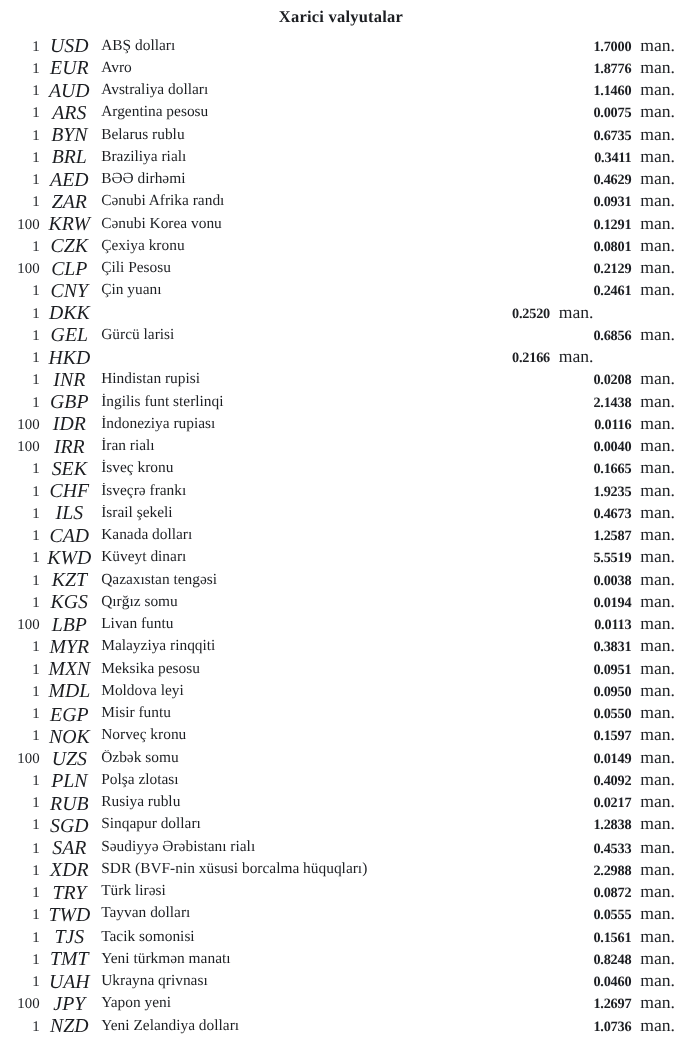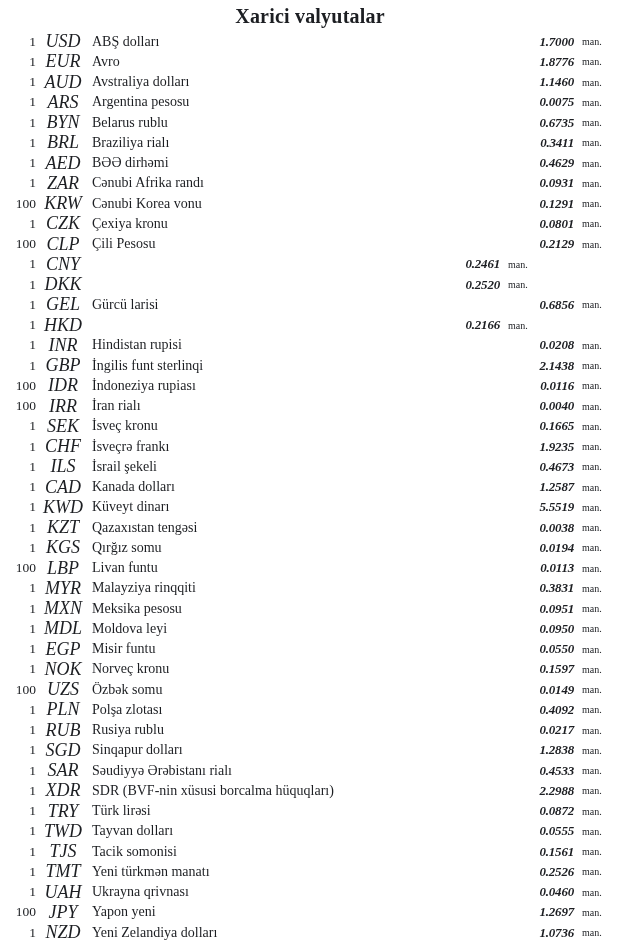--- a/index.html
+++ b/index.html
@@ -12,21 +12,21 @@
     overflow: hidden;
   }
   .page {
     width: 620px;
     height: 952px;
     padding-top: 8px;
   }
   .doc-title {
     text-align: center;
     font-weight: bold;
-    font-size: 20px;
+    font-size: 15px;
     letter-spacing: 0.2px;
     height: 17px;
     line-height: 17px;
   }
   .rates-table {
     margin-top: 6px;
   }
   .rate-row {
     display: grid;
     grid-template-columns: 36px 54px 1fr 74px 46px;
@@ -45,29 +45,28 @@
   .name-cell {
     text-align: left;
     padding-left: 2px;
     font-size: 14px;
     white-space: nowrap;
     overflow: hidden;
   }
   .rate-cell {
     text-align: right;
     font-weight: bold;
-    font-style: italic;
     font-size: 13px;
     letter-spacing: -0.2px;
   }
   .unit-cell {
     text-align: left;
     padding-left: 8px;
     padding-right: 16px;
-    font-size: 10px;
+    font-size: 16px;
   }
 </style>
 </head>
 <body>
 
 <div class="page">
   <div class="doc-title">Xarici valyutalar</div>
 
   <div class="rates-table">
   <div class="rate-row">
@@ -154,20 +153,21 @@
     <span class="qty-cell">100</span>
     <span class="code-cell">CLP</span>
     <span class="name-cell">Çili Pesosu</span>
     <span class="rate-cell">0.2129</span>
     <span class="unit-cell">man.</span>
   </div>
 
   <div class="rate-row">
     <span class="qty-cell">1</span>
     <span class="code-cell">CNY</span>
+    <span class="name-cell">Çin yuanı</span>
     <span class="rate-cell">0.2461</span>
     <span class="unit-cell">man.</span>
   </div>
 
   <div class="rate-row">
     <span class="qty-cell">1</span>
     <span class="code-cell">DKK</span>
     <span class="rate-cell">0.2520</span>
     <span class="unit-cell">man.</span>
   </div>
@@ -392,21 +392,21 @@
     <span class="code-cell">TJS</span>
     <span class="name-cell">Tacik somonisi</span>
     <span class="rate-cell">0.1561</span>
     <span class="unit-cell">man.</span>
   </div>
 
   <div class="rate-row">
     <span class="qty-cell">1</span>
     <span class="code-cell">TMT</span>
     <span class="name-cell">Yeni türkmən manatı</span>
-    <span class="rate-cell">0.2526</span>
+    <span class="rate-cell">0.8248</span>
     <span class="unit-cell">man.</span>
   </div>
 
   <div class="rate-row">
     <span class="qty-cell">1</span>
     <span class="code-cell">UAH</span>
     <span class="name-cell">Ukrayna qrivnası</span>
     <span class="rate-cell">0.0460</span>
     <span class="unit-cell">man.</span>
   </div>

